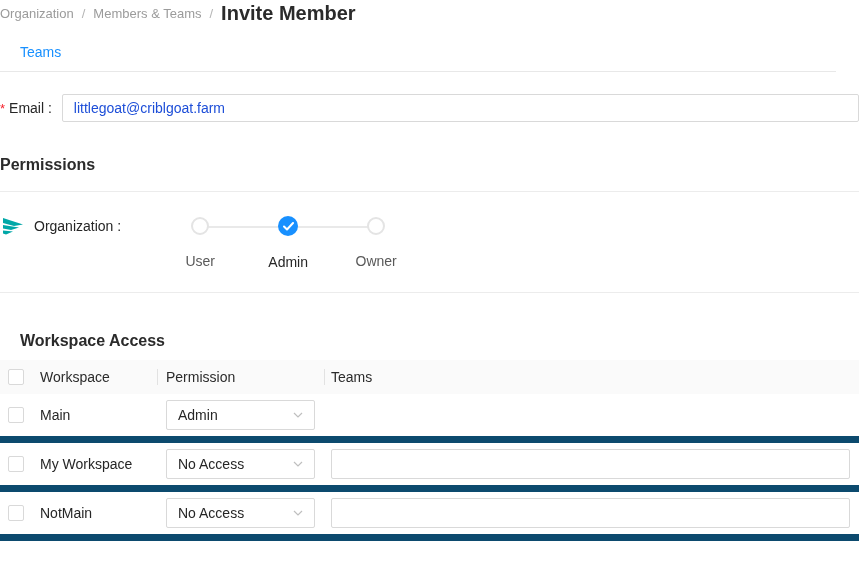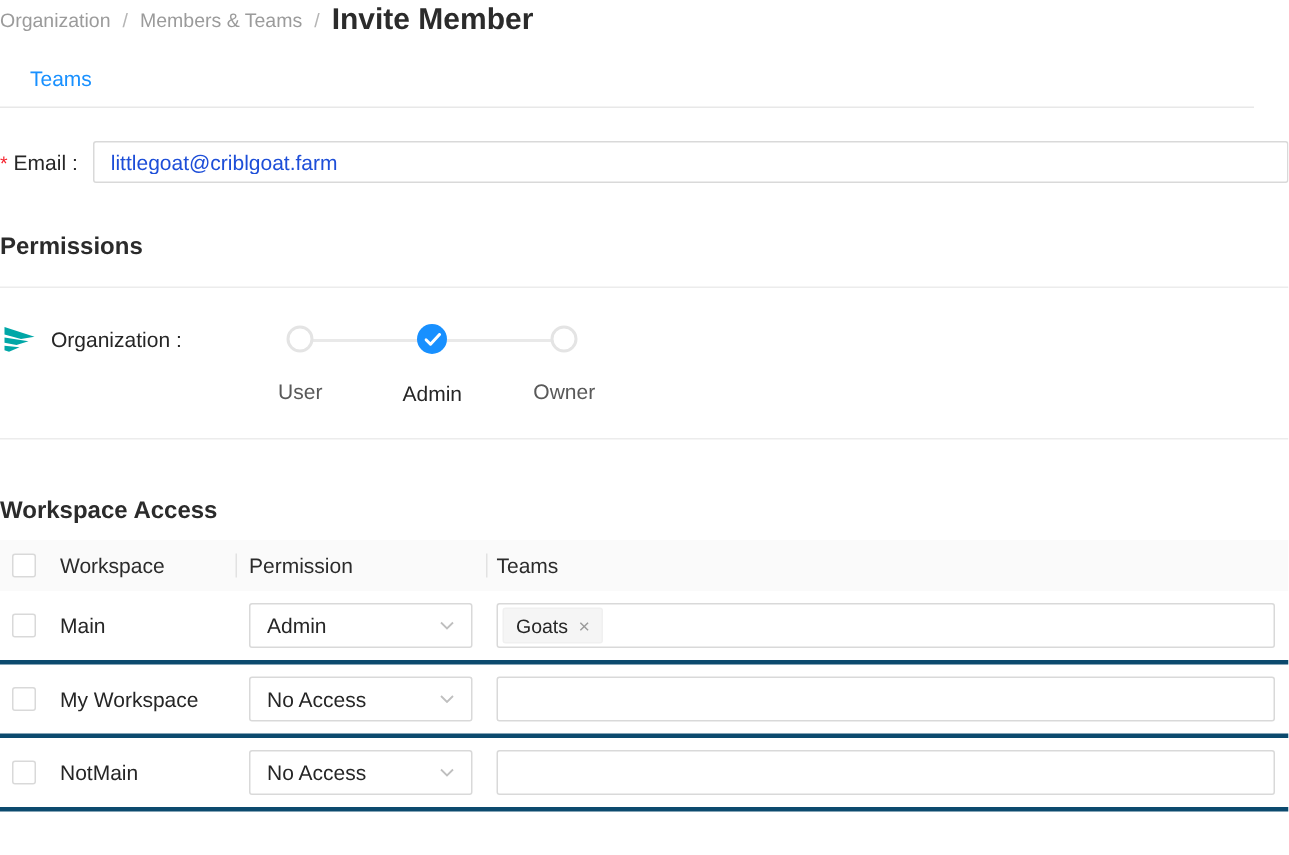--- a/index.html
+++ b/index.html
@@ -128,31 +128,31 @@
   .step.selected .step-dot {
     width: 20px; height: 20px;
     border: none;
     background: #1890ff;
     margin-top: -1px;
   }
   .step-label { margin-top: 18px; color: #595959; }
   .step.selected .step-label { color: #262626; }
 
   
-  .heading-workspace { margin-top: 39px; }
+  .heading-workspace { margin-top: 39px; margin-left: 20px; }
   .ws-table { margin-top: 10px; }
   .t-row { display: flex; align-items: center; }
   .t-head {
     height: 34px;
     background: #fafafa;
     color: #2b2b2b;
   }
   .t-body-row {
     height: 49px;
-    border-bottom: 3px solid #0c4a6e;
+    border-bottom: 7px solid #0c4a6e;
   }
   .col-check { width: 40px; padding-left: 8px; flex: 0 0 auto; }
   .col-ws { width: 117px; flex: 0 0 auto; position: relative; }
   .col-perm { width: 167px; flex: 0 0 auto; padding-left: 9px; position: relative; }
   .col-teams { flex: 1; padding-left: 7px; display: flex; position: relative; }
   .t-head .col-perm::before, .t-head .col-teams::before {
     content: "";
     position: absolute;
     left: 0; top: 50%;
     transform: translateY(-50%);
@@ -311,28 +311,20 @@
       <div class="col-perm">
         <div class="select">
           <span>Admin</span>
           <span class="chev">
             <svg width="10" height="6" viewBox="0 0 10 6">
                 <path d="M1 1 L5 5 L9 1" stroke="#bfbfbf" stroke-width="1.2" fill="none"></path>
               </svg>
           </span>
         </div>
       </div>
-      <div class="col-teams">
-        <div class="teams-box">
-          <span class="tag">
-            <span>Goats</span>
-            <span class="tag-close">×</span>
-          </span>
-        </div>
-      </div>
     </div>
 
     <div class="t-row t-body-row">
       <div class="col-check">
         <span class="checkbox"></span>
       </div>
       <div class="col-ws">My Workspace</div>
       <div class="col-perm">
         <div class="select">
           <span>No Access</span>

